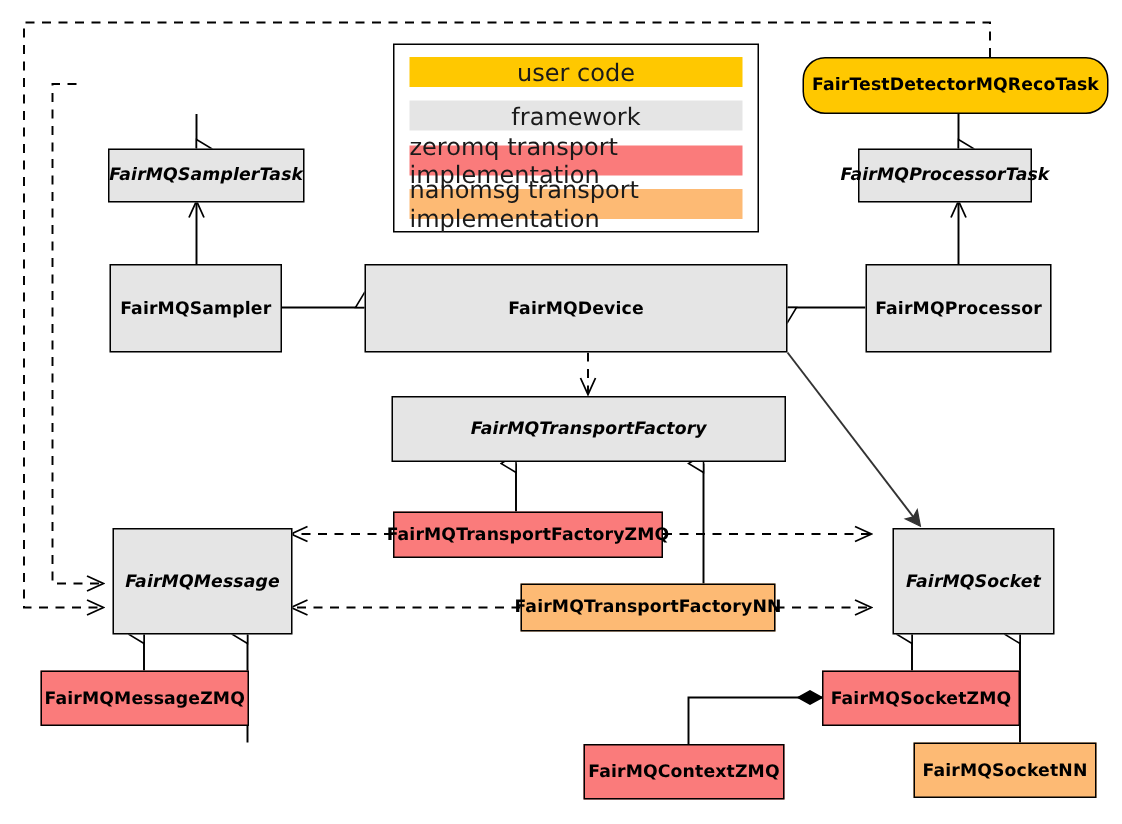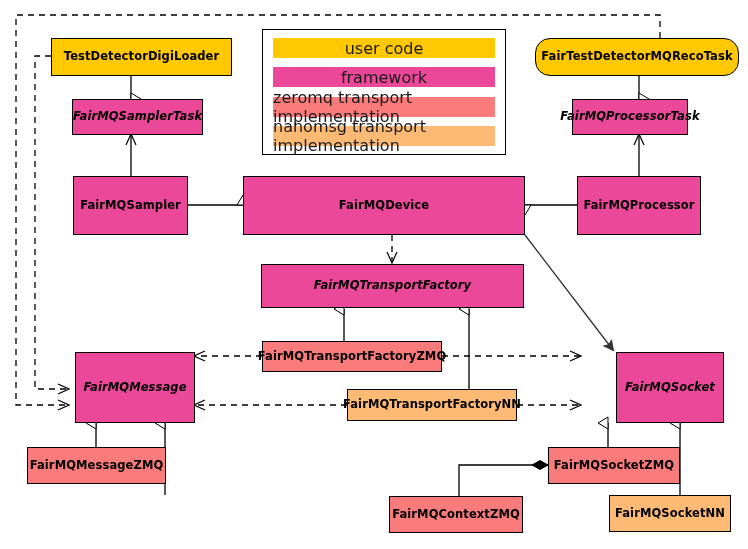--- a/index.html
+++ b/index.html
@@ -36,21 +36,21 @@
     font-weight: bold;
     color: #000000;
     line-height: 1.15;
     letter-spacing: 0.1px;
     padding: 0 3px;
   }
   .node.abstract {
     font-style: italic;
   }
   .c-user      { background: #ffc800; }
-  .c-framework { background: #ec4899; }
+  .c-framework { background: #e5e5e5; }
   .c-zmq       { background: #fa7b7b; }
   .c-nn        { background: #fdba74; }
 
   #legend {
     position: absolute;
     left: 262px;
     top: 29px;
     width: 244px;
     height: 126px;
     box-sizing: border-box;
@@ -138,21 +138,20 @@
     </g>
   </svg>
 
   <div id="legend">
     <div class="legend-row c-user">user code</div>
     <div class="legend-row c-framework">framework</div>
     <div class="legend-row c-zmq">zeromq transport implementation</div>
     <div class="legend-row c-nn">nanomsg transport implementation</div>
   </div>
 
-  <div class="node c-user" style="left:51px;  top:38px;  width:181px; height:38px;">TestDetectorDigiLoader</div>
 
   <div class="node c-framework" style="left:73px; top:176px; width:115px; height:59px;">FairMQSampler</div>
 
   <div class="node c-framework abstract" style="left:72px; top:99px; width:131px; height:36px;">FairMQSamplerTask</div>
 
   <div class="node c-framework" style="left:243px; top:176px; width:282px; height:59px;">FairMQDevice</div>
 
   <div class="node c-framework" style="left:577px; top:176px; width:124px; height:59px;">FairMQProcessor</div>
 
   <div class="node c-framework abstract" style="left:572px; top:99px; width:116px; height:36px;">FairMQProcessorTask</div>
@@ -163,21 +162,21 @@
 
   <div class="node c-zmq" style="left:262px; top:341px; width:180px; height:31px;">FairMQTransportFactoryZMQ</div>
 
   <div class="node c-nn" style="left:347px; top:389px; width:170px; height:32px;">FairMQTransportFactoryNN</div>
 
   <div class="node c-framework abstract" style="left:75px; top:352px; width:120px; height:71px;">FairMQMessage</div>
 
   <div class="node c-zmq" style="left:27px; top:447px; width:139px; height:37px;">FairMQMessageZMQ</div>
 
 
-  <div class="node c-framework abstract" style="left:616px; top:352px; width:108px; height:71px;">FairMQSocket</div>
+  <div class="node c-framework abstract" style="left:595px; top:352px; width:108px; height:71px;">FairMQSocket</div>
 
   <div class="node c-zmq" style="left:548px; top:447px; width:132px; height:37px;">FairMQSocketZMQ</div>
 
   <div class="node c-zmq" style="left:389px; top:496px; width:134px; height:37px;">FairMQContextZMQ</div>
 
   <div class="node c-nn" style="left:609px; top:495px; width:122px; height:37px;">FairMQSocketNN</div>
 
 </div>
 
 </body></html>

